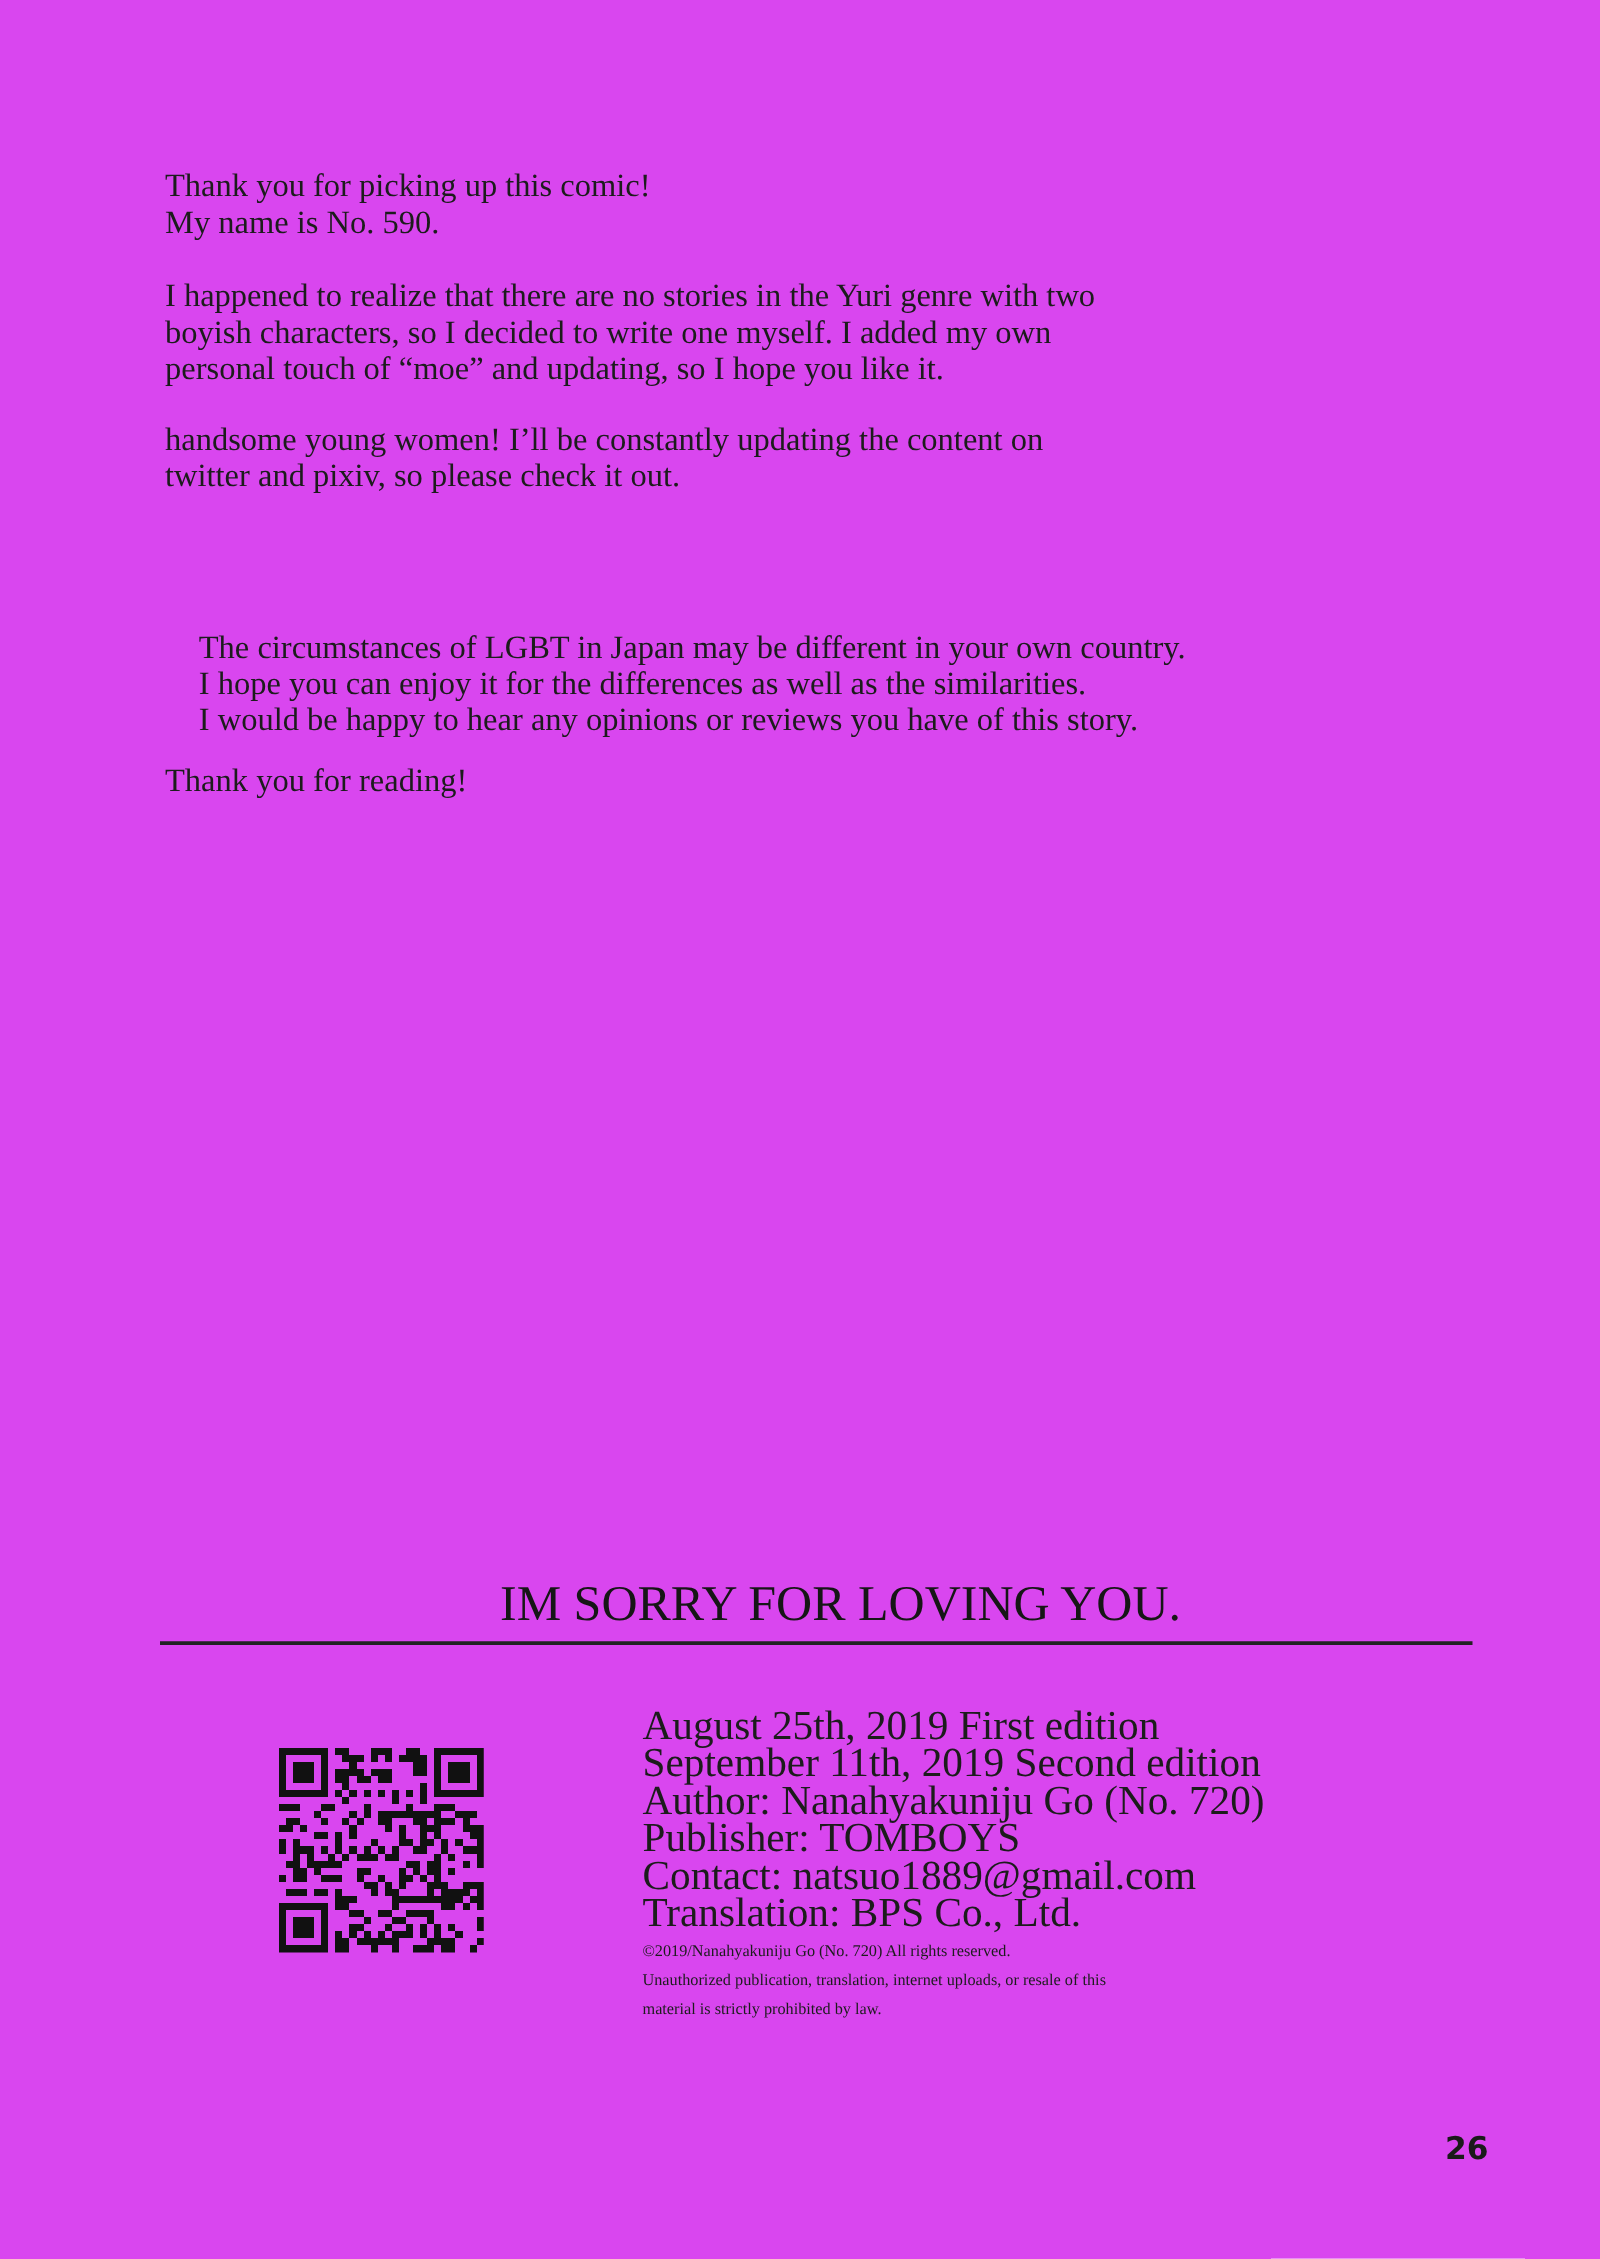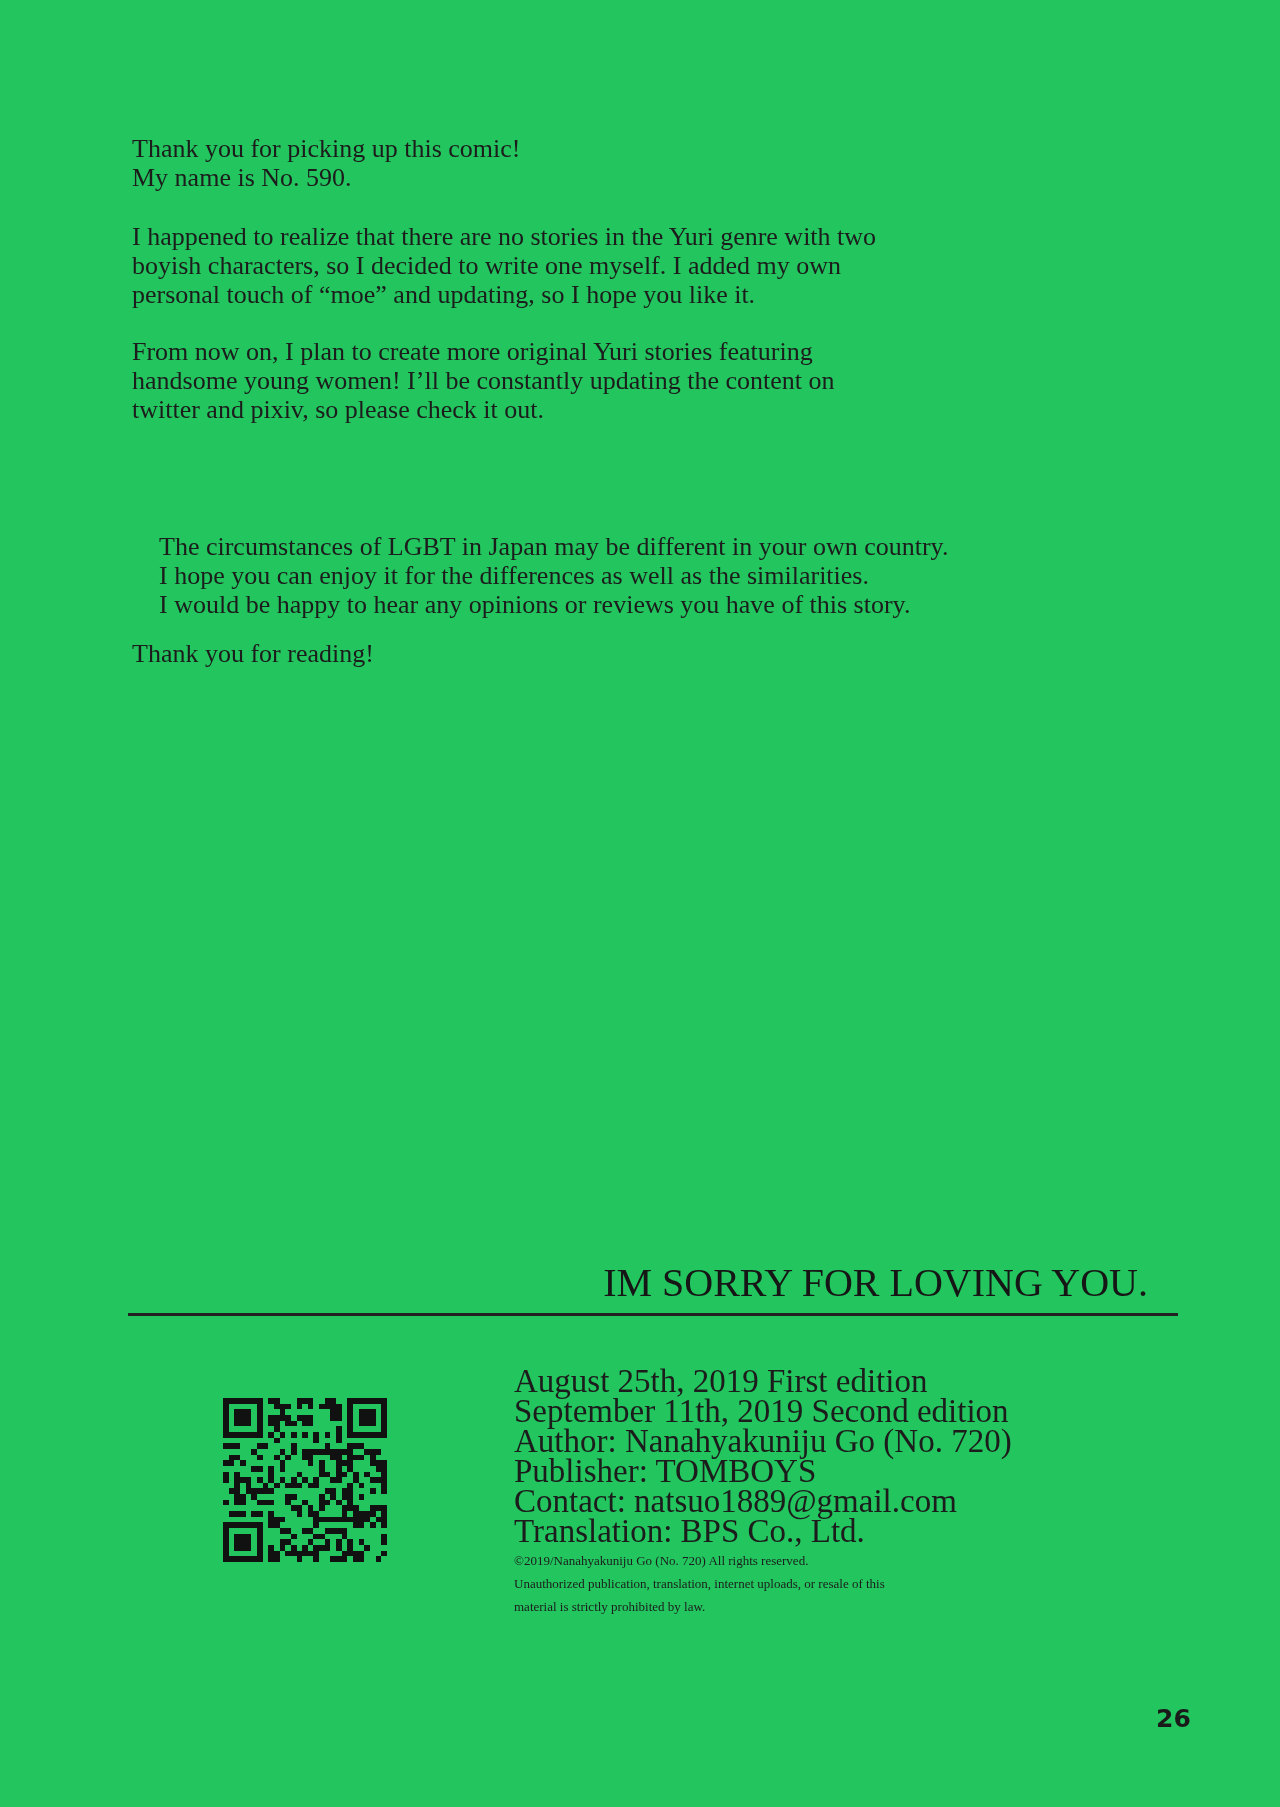--- a/index.html
+++ b/index.html
@@ -1,20 +1,20 @@
 <!DOCTYPE html>
 <html><head>
 <meta charset="utf-8">
 <style>
   html, body { margin: 0; padding: 0; background: #ffffff; }
   .page {
     position: relative;
     width: 1280px;
     height: 1807px;
-    background: #22c55e;
+    background: #d946ef;
     font-family: "Liberation Serif", serif;
     color: #1c1c1c;
     overflow: hidden;
   }
   .body-text {
     position: absolute;
     left: 132px;
     top: 134px;
     width: 760px;
     font-size: 26px;
@@ -26,21 +26,20 @@
   .para.p2 { margin-bottom: 28px; }
   .para.p3 { margin-bottom: 108px; }
   .para.p4 { margin-bottom: 26px; }
   .para.p5 { margin-bottom: 20px; margin-left: 27px; }
   .para.p6 { margin-bottom: 0; }
   .book-title {
     position: absolute;
     left: 400px;
     top: 1261px;
     width: 748px;
-    text-align: right;
     font-size: 40px;
     line-height: 44px;
     white-space: nowrap;
     color: #161616;
   }
   .title-rule {
     position: absolute;
     left: 128px;
     top: 1313px;
     width: 1050px;
@@ -90,21 +89,20 @@
     <p class="para p1">
       <span class="line">Thank you for picking up this comic!</span>
       <span class="line">My name is No. 590.</span>
     </p>
     <p class="para p2">
       <span class="line">I happened to realize that there are no stories in the Yuri genre with two</span>
       <span class="line">boyish characters, so I decided to write one myself. I added my own</span>
       <span class="line">personal touch of “moe” and updating, so I hope you like it.</span>
     </p>
     <p class="para p3">
-      <span class="line">From now on, I plan to create more original Yuri stories featuring</span>
       <span class="line">handsome young women! I’ll be constantly updating the content on</span>
       <span class="line">twitter and pixiv, so please check it out.</span>
     </p>
     <p class="para p5">
       <span class="line">The circumstances of LGBT in Japan may be different in your own country.</span>
       <span class="line">I hope you can enjoy it for the differences as well as the similarities.</span>
       <span class="line">I would be happy to hear any opinions or reviews you have of this story.</span>
     </p>
     <p class="para p6">
       <span class="line">Thank you for reading!</span>

